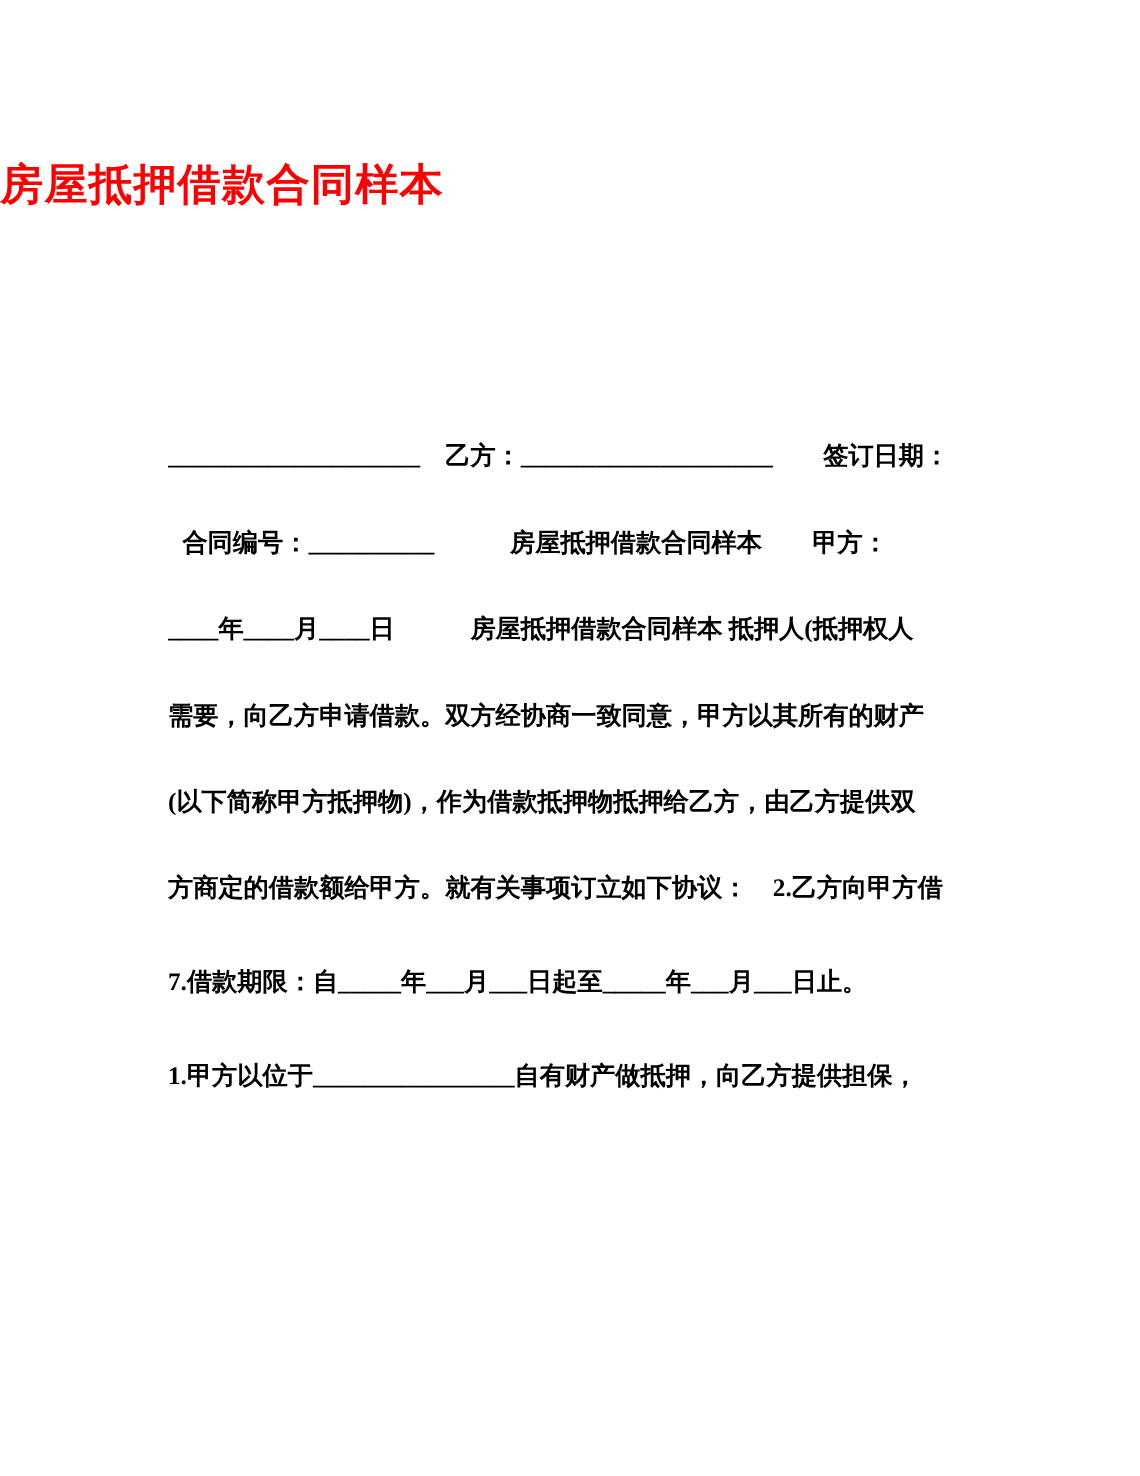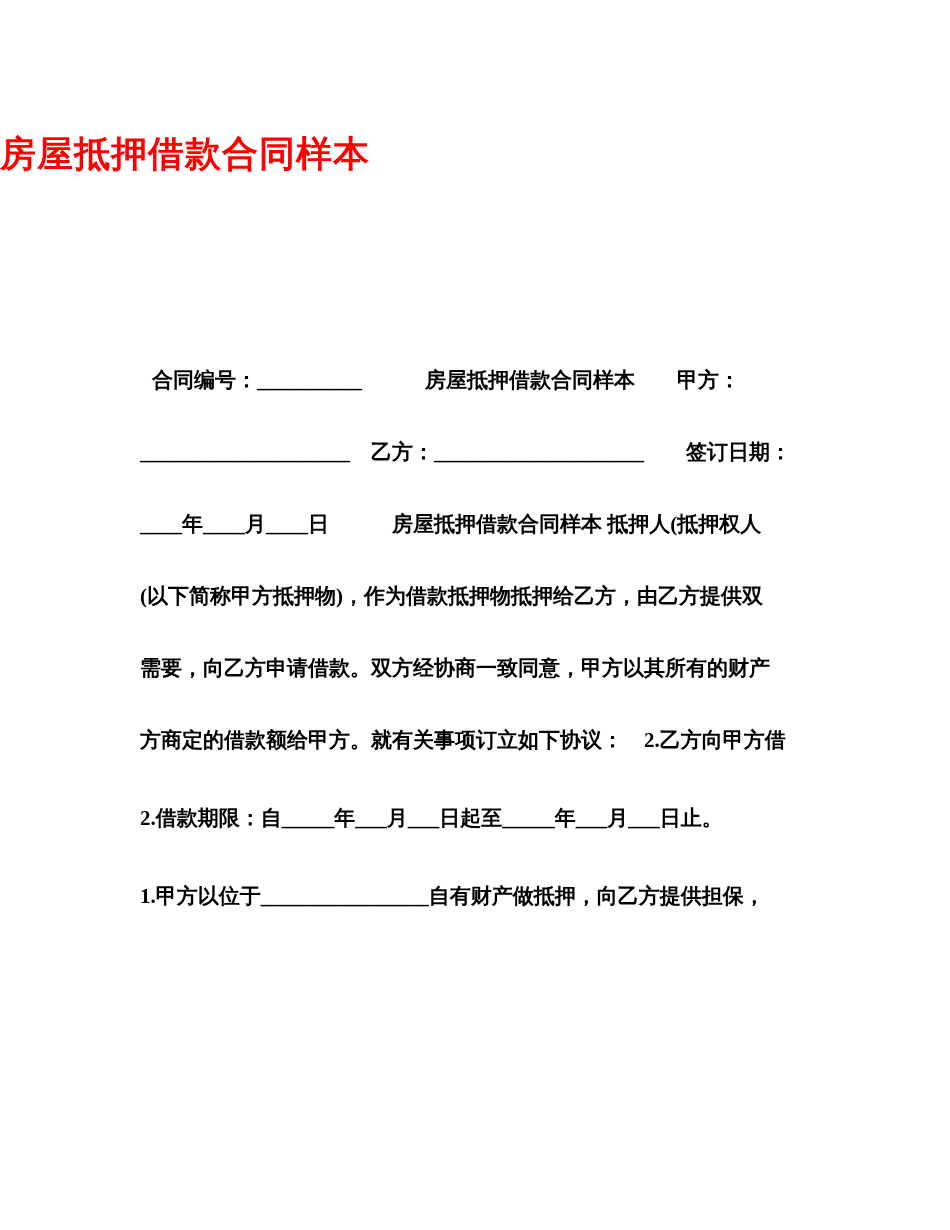--- a/index.html
+++ b/index.html
@@ -54,23 +54,23 @@
   }
 </style>
 </head>
 <body>
 
 <div class="page">
 
   <h1 class="doc-title">房屋抵押借款合同样本</h1>
 
   <div class="doc-body">
+    <div class="line">____________________　乙方：____________________　　签订日期：</div>
     <div class="line indent">合同编号：__________　　　房屋抵押借款合同样本　　甲方：</div>
-    <div class="line">____________________　乙方：____________________　　签订日期：</div>
     <div class="line">____年____月____日　　　房屋抵押借款合同样本 抵押人(抵押权人</div>
+    <div class="line">需要，向乙方申请借款。双方经协商一致同意，甲方以其所有的财产</div>
     <div class="line">(以下简称甲方抵押物)，作为借款抵押物抵押给乙方，由乙方提供双</div>
-    <div class="line">需要，向乙方申请借款。双方经协商一致同意，甲方以其所有的财产</div>
     <div class="line">方商定的借款额给甲方。就有关事项订立如下协议：　2.乙方向甲方借</div>
-    <div class="line para-gap">2.借款期限：自_____年___月___日起至_____年___月___日止。</div>
+    <div class="line para-gap">7.借款期限：自_____年___月___日起至_____年___月___日止。</div>
     <div class="line para-gap">1.甲方以位于________________自有财产做抵押，向乙方提供担保，</div>
   </div>
 
 </div>
 
 </body></html>

